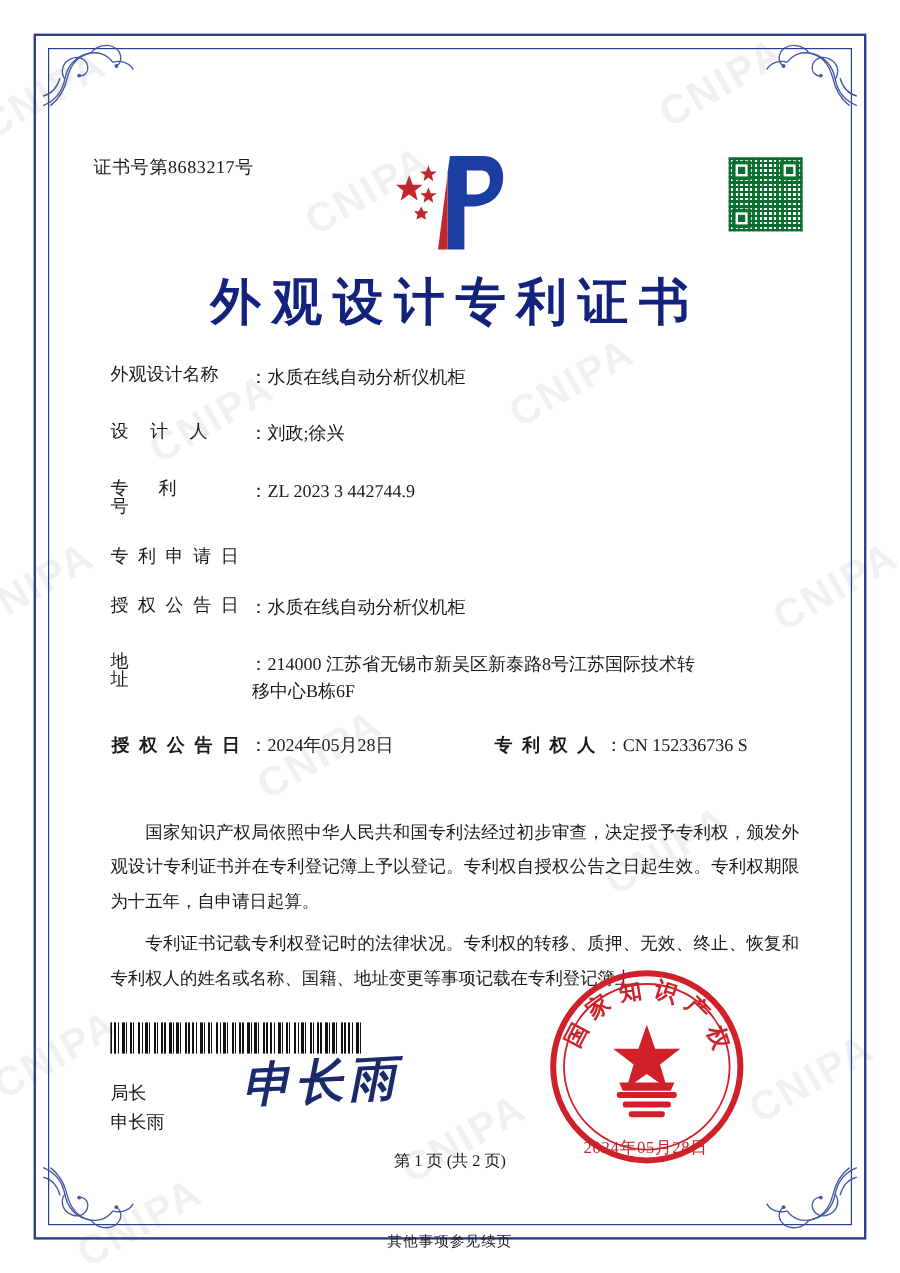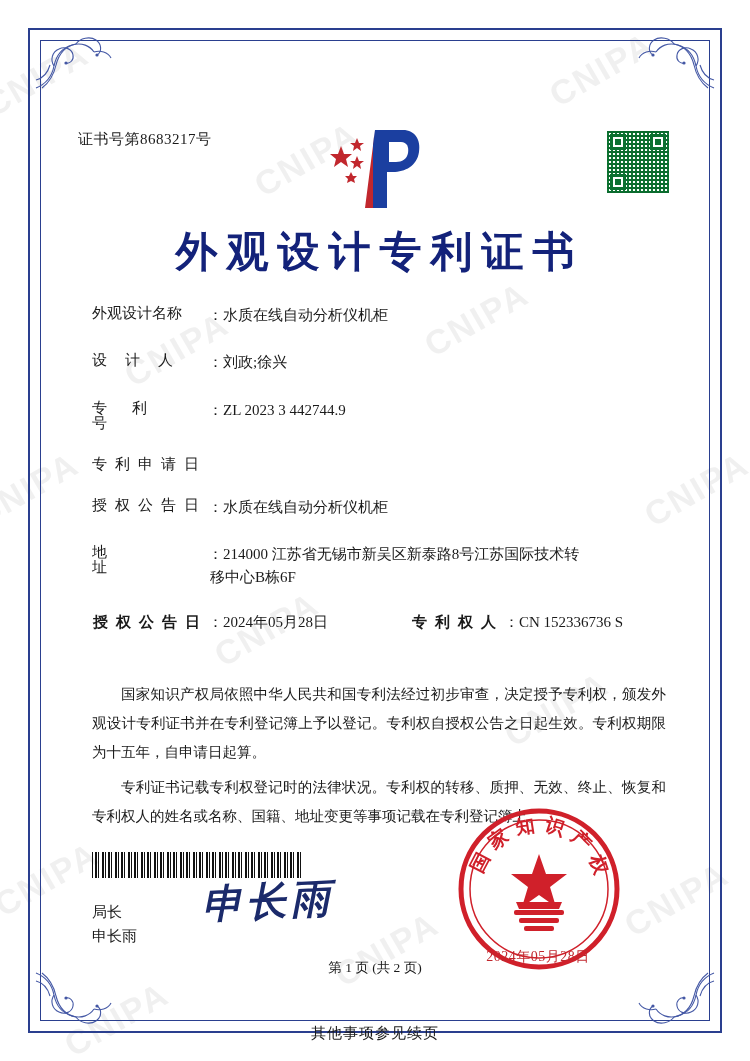--- a/index.html
+++ b/index.html
@@ -258,21 +258,21 @@
     text-align: center;
     font-size: 13.5px;
   }
 
   .footer-note {
     position: absolute;
     left: 0;
     right: 0;
     bottom: 18px;
     text-align: center;
-    font-size: 15px;
+    font-size: 12px;
     letter-spacing: 1px;
     z-index: 2;
   }
 </style>
 </head>
 <body>
 
 <div class="watermark-layer" id="wm-layer">
     <div class="wm" style="left: -20px; top: 60px;">CNIPA</div>
     <div class="wm" style="left: 250px; top: 140px;">CNIPA</div>

